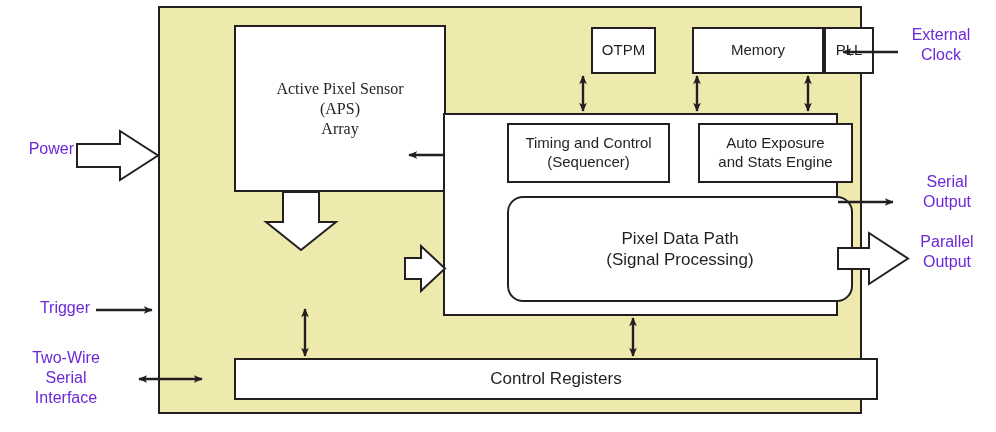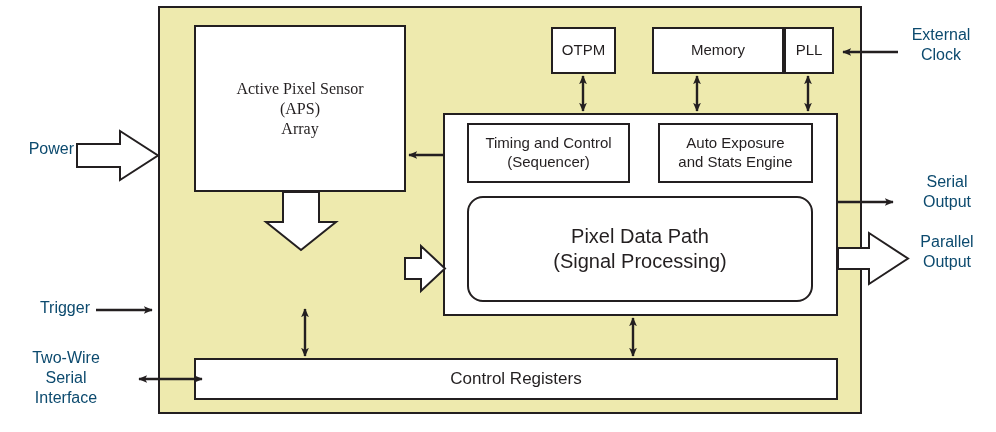--- a/index.html
+++ b/index.html
@@ -21,39 +21,40 @@
     position: absolute;
     box-sizing: border-box;
     background: #ffffff;
     border: 2px solid #231f20;
     display: flex;
     align-items: center;
     justify-content: center;
     text-align: center;
     line-height: 1.25;
     font-size: 15px;
+    margin-left: 40px;
   }
   .chip {
     position: absolute;
     box-sizing: border-box;
     background: #eeeaae;
     border: 2px solid #231f20;
   }
   .panel {
     position: absolute;
     box-sizing: border-box;
     background: #ffffff;
     border: 2px solid #231f20;
   }
   .lbl {
     position: absolute;
     font-size: 16px;
     line-height: 1.25;
     text-align: center;
-    color: #0c4a6e;
+    color: #6d28d9;
     white-space: pre-line;
   }
   .lbl.right { text-align: left; }
   svg.overlay {
     position: absolute;
     left: 0;
     top: 0;
     width: 996px;
     height: 432px;
     pointer-events: none;
@@ -90,21 +91,21 @@
   <div class="blk" style="left:467px; top:123px; width:163px; height:60px;">
     <span style="white-space:pre-line;">Timing and Control
 (Sequencer)</span>
   </div>
 
   <div class="blk" style="left:658px; top:123px; width:155px; height:60px;">
     <span style="white-space:pre-line;">Auto Exposure
 and Stats Engine</span>
   </div>
 
-  <div class="blk" style="left:467px; top:196px; width:346px; height:106px; font-size:20px;border-radius:16px;">
+  <div class="blk" style="left:467px; top:196px; width:346px; height:106px; font-size:17px;border-radius:16px;">
     <span style="white-space:pre-line;">Pixel Data Path
 (Signal Processing)</span>
   </div>
 
 
   <div class="blk" style="left:194px; top:358px; width:644px; height:42px; font-size:17px;">
     <span>Control Registers</span>
   </div>
 
   <svg class="overlay" viewBox="0 0 996 432">

